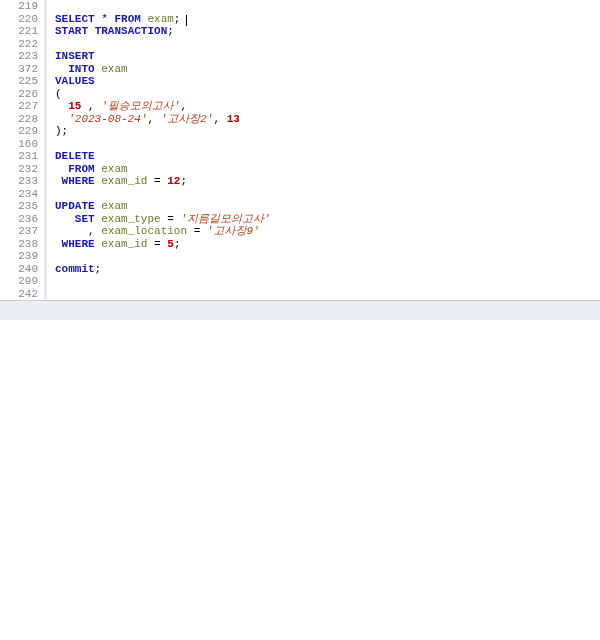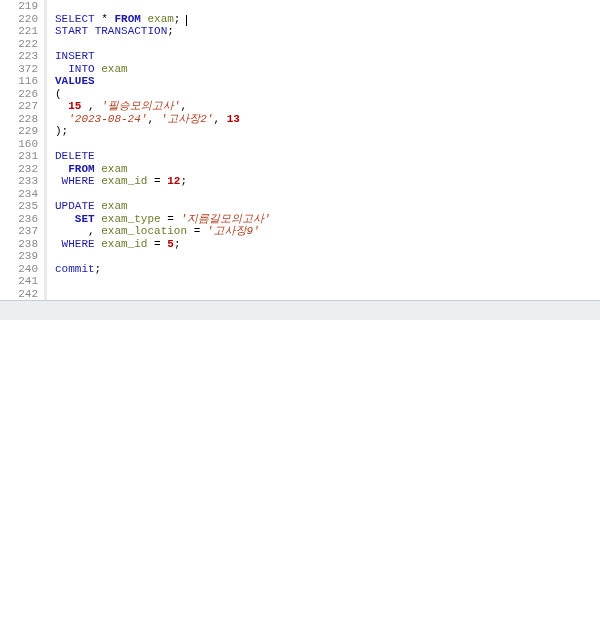--- a/index.html
+++ b/index.html
@@ -45,21 +45,21 @@
   .ln {
     height: 12.5px;
     line-height: 12.5px;
     color: #8a8a8a;
   }
   .cl {
     height: 12.5px;
     line-height: 12.5px;
     color: #000;
   }
-  .tok-kw     { color: #1a1aa6; font-weight: normal; }
+  .tok-kw     { color: #1a1aa6; font-weight: bold; }
   .tok-from   { color: #1a1aa6; font-weight: bold; }
   .tok-ident  { color: #6f7a2c; }
   .tok-star   { color: #000; }
   .tok-punct  { color: #000; }
   .tok-str    { color: #b04020; font-style: italic; }
   .tok-num    { color: #b00000; font-weight: bold; text-align: right; }
   .tok-val    { color: #1a1aa6; font-weight: bold; margin-top: 28px; }
   .tok-set    { color: #1a1aa6; font-weight: bold; }
   .cursor {
     display: inline-block;
@@ -93,36 +93,36 @@
 <body>
 
 <div class="editor-wrap">
   <div class="gutter" id="gutter">
       <div class="ln">219</div>
       <div class="ln">220</div>
       <div class="ln">221</div>
       <div class="ln">222</div>
       <div class="ln">223</div>
       <div class="ln">372</div>
-      <div class="ln">116</div>
+      <div class="ln">225</div>
       <div class="ln">226</div>
       <div class="ln">227</div>
       <div class="ln">228</div>
       <div class="ln">229</div>
       <div class="ln">160</div>
       <div class="ln">231</div>
       <div class="ln">232</div>
       <div class="ln">233</div>
       <div class="ln">234</div>
       <div class="ln">235</div>
       <div class="ln">236</div>
       <div class="ln">237</div>
       <div class="ln">238</div>
       <div class="ln">239</div>
       <div class="ln">240</div>
-      <div class="ln">241</div>
+      <div class="ln">299</div>
       <div class="ln">242</div>
     </div>
   <div class="code" id="code"><div class="cl">&nbsp;</div><span class="cursor" style="position: absolute; left: 139px; top: 14.5px; height: 11px;"></span><div class="cl"><span class="tok-kw">SELECT</span><span> </span><span class="tok-star">*</span><span> </span><span class="tok-from">FROM</span><span> </span><span class="tok-ident">exam</span><span class="tok-punct">;</span></div><div class="cl"><span class="tok-kw">START</span><span> </span><span class="tok-kw">TRANSACTION</span><span class="tok-punct">;</span></div><div class="cl">&nbsp;</div><div class="cl"><span class="tok-kw">INSERT</span></div><div class="cl"><span>  </span><span class="tok-kw">INTO</span><span> </span><span class="tok-ident">exam</span></div><div class="cl"><span class="tok-val">VALUES</span></div><div class="cl"><span class="tok-punct">(</span></div><div class="cl"><span>  </span><span class="tok-num">15</span><span> , </span><span class="tok-str">'필승모의고사'</span><span class="tok-punct">,</span></div><div class="cl"><span>  </span><span class="tok-str">'2023-08-24'</span><span>, </span><span class="tok-str">'고사장2'</span><span>, </span><span class="tok-num">13</span></div><div class="cl"><span class="tok-punct">);</span></div><div class="cl">&nbsp;</div><div class="cl"><span class="tok-kw">DELETE</span></div><div class="cl"><span>  </span><span class="tok-from">FROM</span><span> </span><span class="tok-ident">exam</span></div><div class="cl"><span> </span><span class="tok-kw">WHERE</span><span> </span><span class="tok-ident">exam_id</span><span> = </span><span class="tok-num">12</span><span class="tok-punct">;</span></div><div class="cl">&nbsp;</div><div class="cl"><span class="tok-kw">UPDATE</span><span> </span><span class="tok-ident">exam</span></div><div class="cl"><span>   </span><span class="tok-set">SET</span><span> </span><span class="tok-ident">exam_type</span><span> = </span><span class="tok-str">'지름길모의고사'</span></div><div class="cl"><span>     , </span><span class="tok-ident">exam_location</span><span> = </span><span class="tok-str">'고사장9'</span></div><div class="cl"><span> </span><span class="tok-kw">WHERE</span><span> </span><span class="tok-ident">exam_id</span><span> = </span><span class="tok-num">5</span><span class="tok-punct">;</span></div><div class="cl">&nbsp;</div><div class="cl"><span class="tok-kw">commit</span><span class="tok-punct">;</span></div><div class="cl">&nbsp;</div><div class="cl">&nbsp;</div></div>
 </div>
 
 <div class="middle-region"></div>
 <div class="bottom-region"></div>
 
 </body></html>

